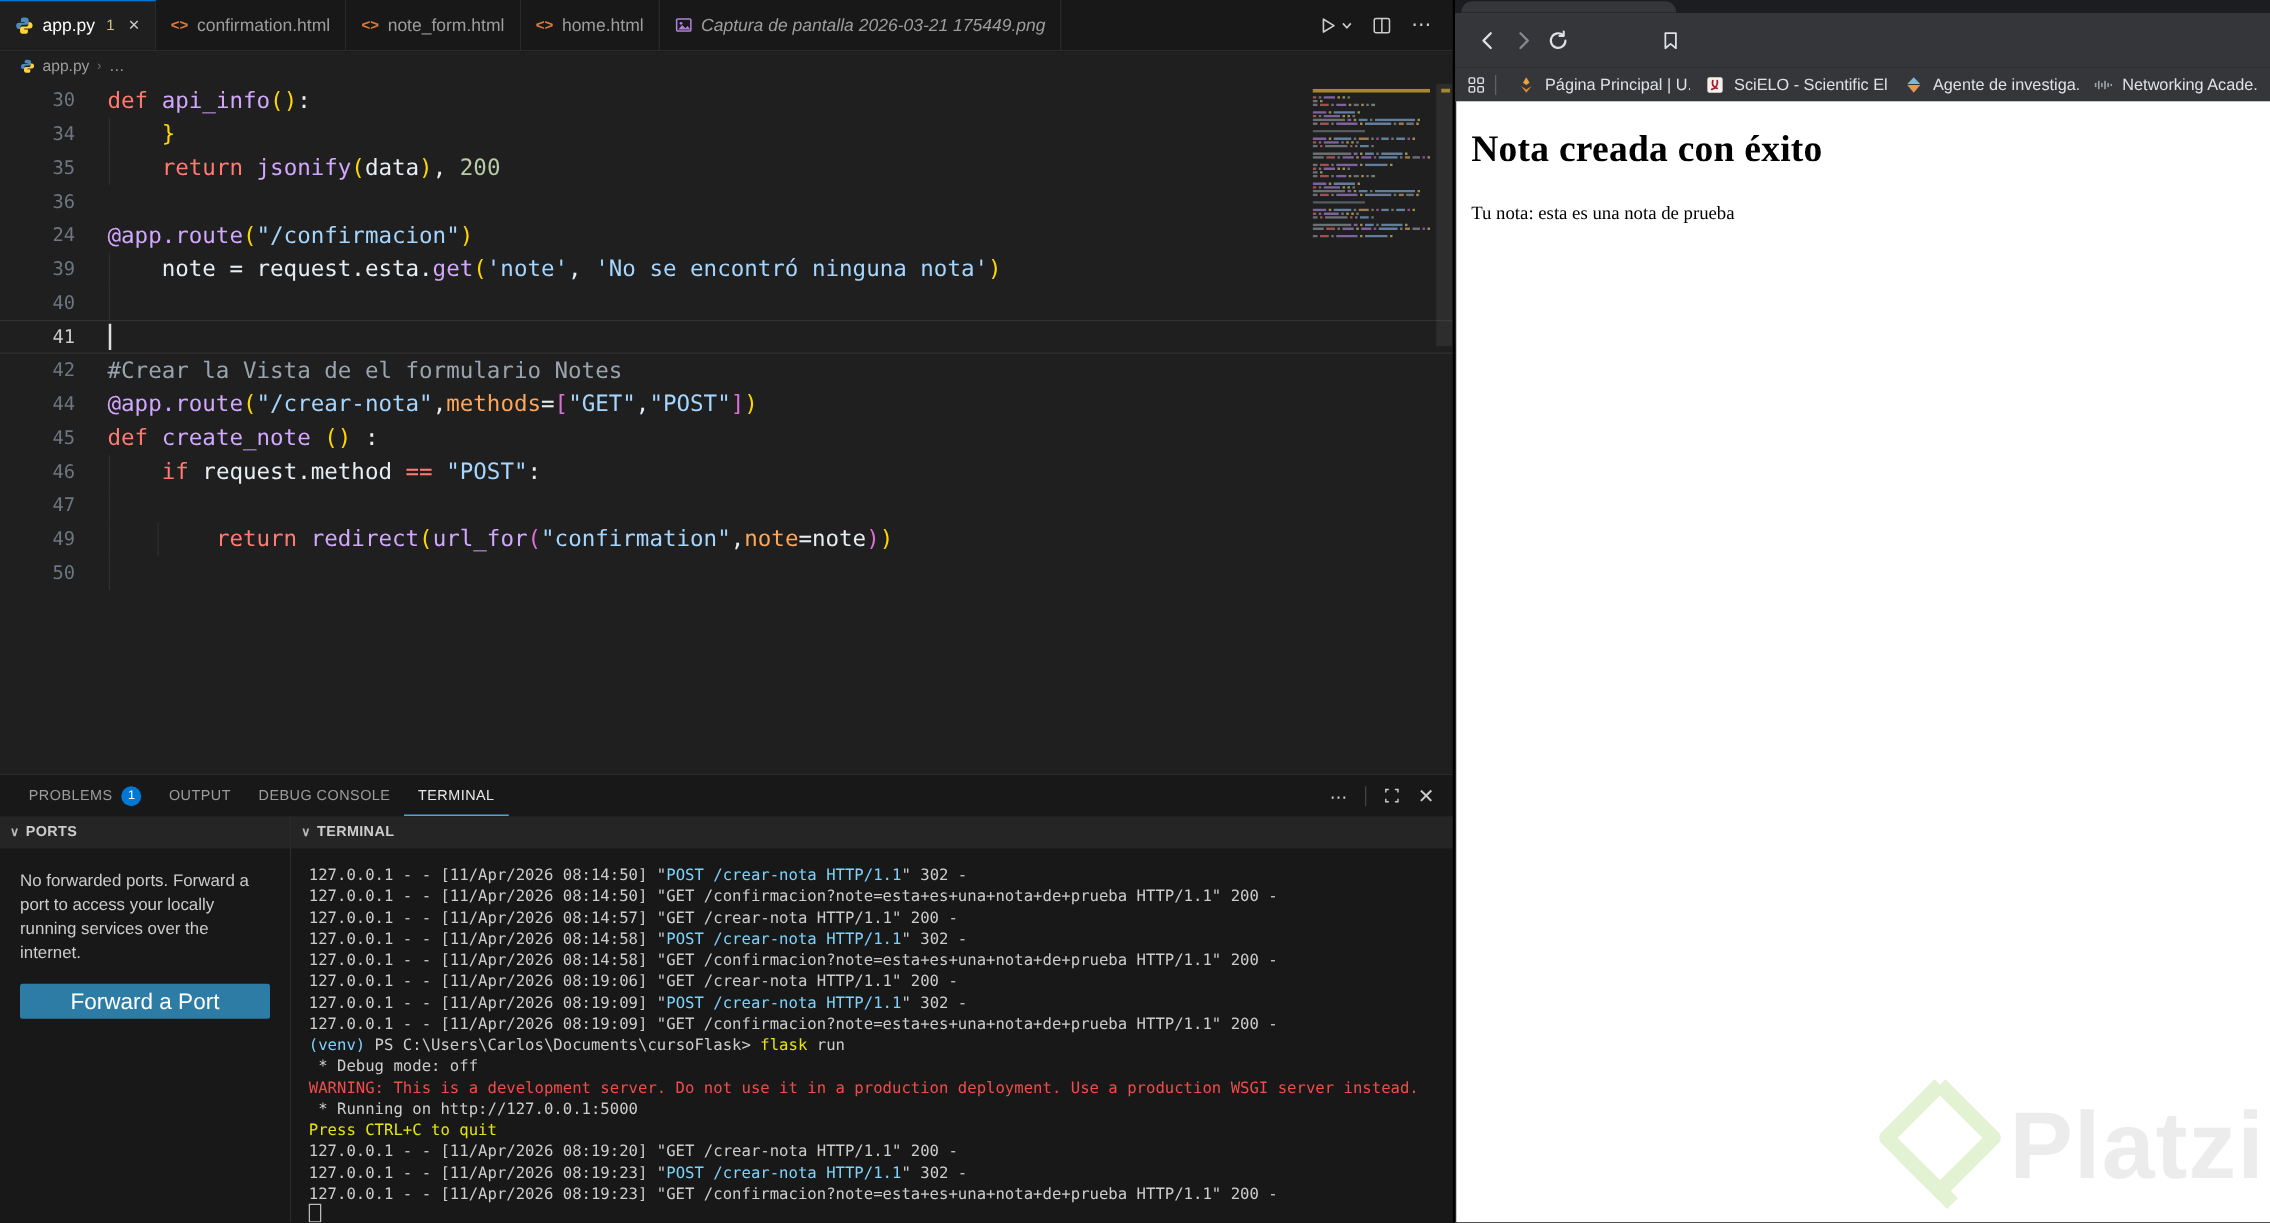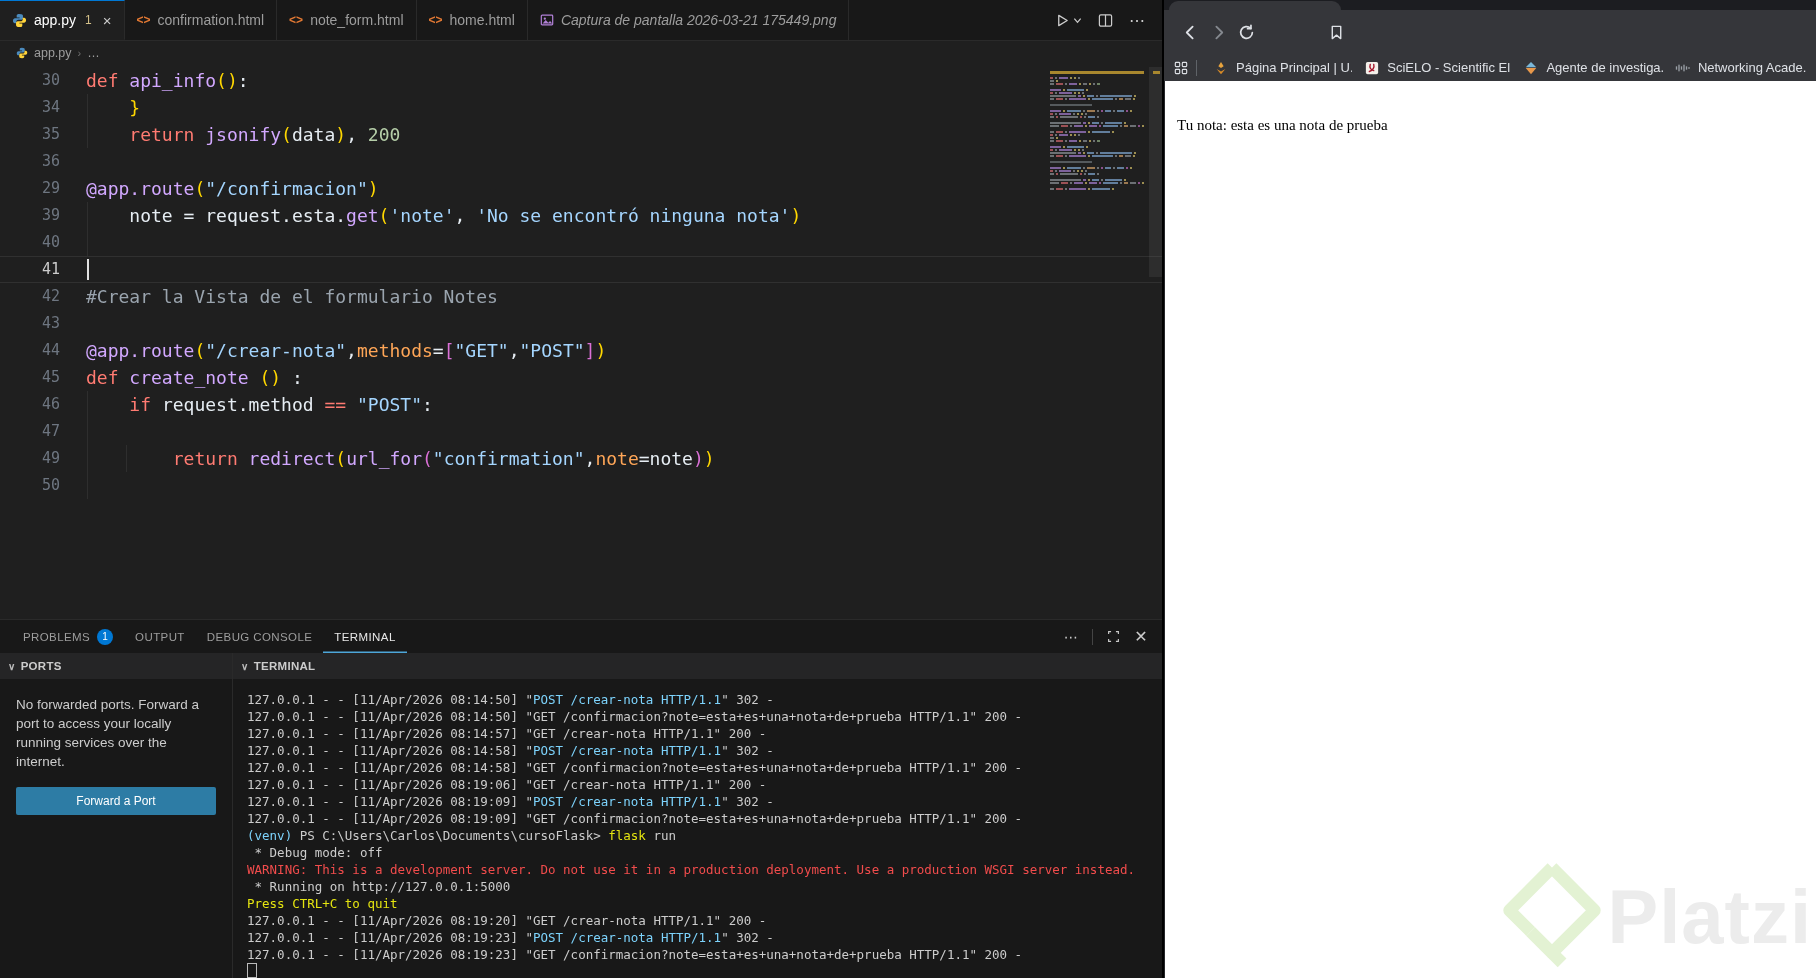--- a/index.html
+++ b/index.html
@@ -41,21 +41,21 @@
   .ptab.active{color:#e7e7e7;box-shadow:inset 0 -1.5px 0 #4da6d9;}
   .pbadge{background:#0078d4;color:#fff;width:16px;height:16px;border-radius:50%;font-size:10px;display:flex;align-items:center;justify-content:center;letter-spacing:0;}
   .panel-actions{margin-left:auto;display:flex;align-items:center;gap:14px;padding-right:14px;color:#cccccc;font-size:14px;}
   .pa-sep{width:1px;height:16px;background:#444;}
   .panel-body{flex:1;display:flex;min-height:0;}
   .ports-col{width:232px;flex:none;border-right:1px solid #2a2a2a;display:flex;flex-direction:column;}
   .term-col{flex:1;display:flex;flex-direction:column;min-width:0;}
   .sec-header{height:26px;flex:none;background:#252526;display:flex;align-items:center;gap:5px;padding-left:8px;font-size:11.5px;font-weight:bold;color:#cccccc;letter-spacing:.3px;}
   .chev{color:#bbbbbb;font-size:10px;}
   .ports-body{padding:16px 16px 0 16px;color:#cccccc;font-size:13.5px;line-height:19px;background:#181818;flex:1;}
-  .forward-btn{margin-top:16px;width:100%;height:28px;background:#2d7ca5;color:#ffffff;border:none;border-radius:2px;font-size:12px;font-family:"Liberation Sans",sans-serif;cursor:pointer;}
+  .forward-btn{margin-top:16px;width:100%;height:28px;background:#2d7ca5;color:#ffffff;border:none;border-radius:2px;font-size:18px;font-family:"Liberation Sans",sans-serif;cursor:pointer;}
   .term-body{flex:1;background:#181818;padding:12px 0 0 14px;font-family:"DejaVu Sans Mono","Liberation Mono",monospace;font-size:12.5px;line-height:17px;white-space:pre;overflow:hidden;}
   .t-p{color:#cccccc}.t-g{color:#7dd3fc}.t-r{color:#f14c4c}.t-y{color:#e5e510}
   .block-cursor{display:inline-block;width:8px;height:13px;border:1px solid #bbbbbb;vertical-align:-2px;}
 
   .tk-k{color:#ff7b72}.tk-fn{color:#d2a8ff}.tk-str{color:#a5d6ff}.tk-num{color:#b5cea8}
   .tk-param{color:#ffa657}.tk-cmt{color:#9aa4ae}.tk-pl{color:#e6edf3}.tk-b1{color:#ffd700}.tk-b2{color:#da70d6}
 
   
   .browser{flex:1;display:flex;flex-direction:column;min-width:0;}
   .tabstrip{height:10px;flex:none;background:#1c1d21;position:relative;}
@@ -160,44 +160,40 @@
           <div class="code-row">
             <span class="gutter">35</span>
             <span class="code-text"><span class="tk-pl">    </span><span class="tk-k">return</span><span class="tk-pl"> </span><span class="tk-fn">jsonify</span><span class="tk-b1">(</span><span class="tk-pl">data</span><span class="tk-b1">)</span><span class="tk-pl">, </span><span class="tk-num">200</span></span>
             <i class="iguide" style="left: 87px;"></i>
           </div>
           <div class="code-row">
             <span class="gutter">36</span>
             <span class="code-text"></span>
           </div>
           <div class="code-row">
-            <span class="gutter">29</span>
+            <span class="gutter">24</span>
             <span class="code-text"><span class="tk-fn">@app.route</span><span class="tk-b1">(</span><span class="tk-str">"/confirmacion"</span><span class="tk-b1">)</span></span>
           </div>
           <div class="code-row">
             <span class="gutter">39</span>
             <span class="code-text"><span class="tk-pl">    note = request.esta.</span><span class="tk-fn">get</span><span class="tk-b1">(</span><span class="tk-str">'note'</span><span class="tk-pl">, </span><span class="tk-str">'No se encontró ninguna nota'</span><span class="tk-b1">)</span></span>
             <i class="iguide" style="left: 87px;"></i>
           </div>
           <div class="code-row">
             <span class="gutter">40</span>
             <i class="iguide" style="left: 87px;"></i>
           </div>
           <div class="code-row cur-line">
             <span class="gutter cur">41</span>
             <span class="code-text"></span>
             <i class="cursor-bar"></i>
           </div>
           <div class="code-row">
             <span class="gutter">42</span>
             <span class="code-text"><span class="tk-cmt">#Crear la Vista de el formulario Notes</span></span>
-          </div>
-          <div class="code-row">
-            <span class="gutter">43</span>
-            <span class="code-text"></span>
           </div>
           <div class="code-row">
             <span class="gutter">44</span>
             <span class="code-text"><span class="tk-fn">@app.route</span><span class="tk-b1">(</span><span class="tk-str">"/crear-nota"</span><span class="tk-pl">,</span><span class="tk-param">methods</span><span class="tk-pl">=</span><span class="tk-b2">[</span><span class="tk-str">"GET"</span><span class="tk-pl">,</span><span class="tk-str">"POST"</span><span class="tk-b2">]</span><span class="tk-b1">)</span></span>
           </div>
           <div class="code-row">
             <span class="gutter">45</span>
             <span class="code-text"><span class="tk-k">def</span><span class="tk-pl"> </span><span class="tk-fn">create_note</span><span class="tk-pl"> </span><span class="tk-b1">(</span><span class="tk-b1">)</span><span class="tk-pl"> :</span></span>
           </div>
           <div class="code-row">
@@ -394,20 +390,21 @@
                 <rect x="10" y="2" width="1.6" height="8"></rect>
                 <rect x="13" y="4" width="1.6" height="4"></rect>
                 <rect x="16" y="5" width="1.6" height="2"></rect>
               </g>
             </svg>
         </span>
         <span>Networking Acade...</span>
       </span>
     </div>
     <div class="page">
+      <h1>Nota creada con éxito</h1>
       <p>Tu nota: esta es una nota de prueba</p>
       <div class="watermark">
         <svg width="112" height="118" viewBox="0 0 100 104">
           <g fill="none" stroke="#e3f2d3" stroke-width="11" stroke-linejoin="round">
             <path d="M50 8 L88 46 L50 84 L31 65"></path>
             <path d="M31 65 L12 46 L50 8"></path>
             <path d="M50 84 L59 93"></path>
           </g>
         </svg>
         <span class="wm-text">Platzi</span>

